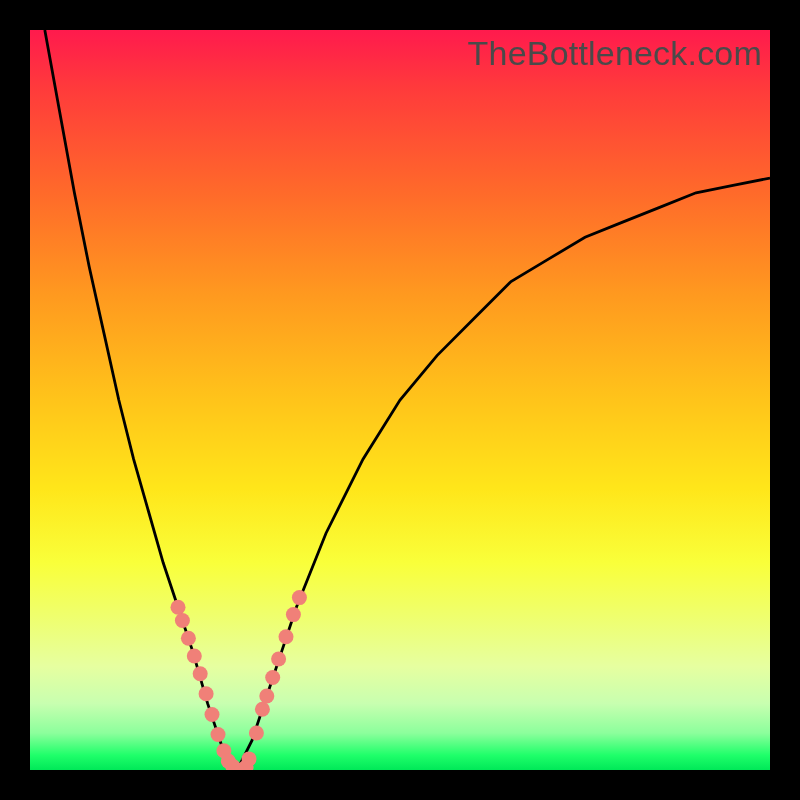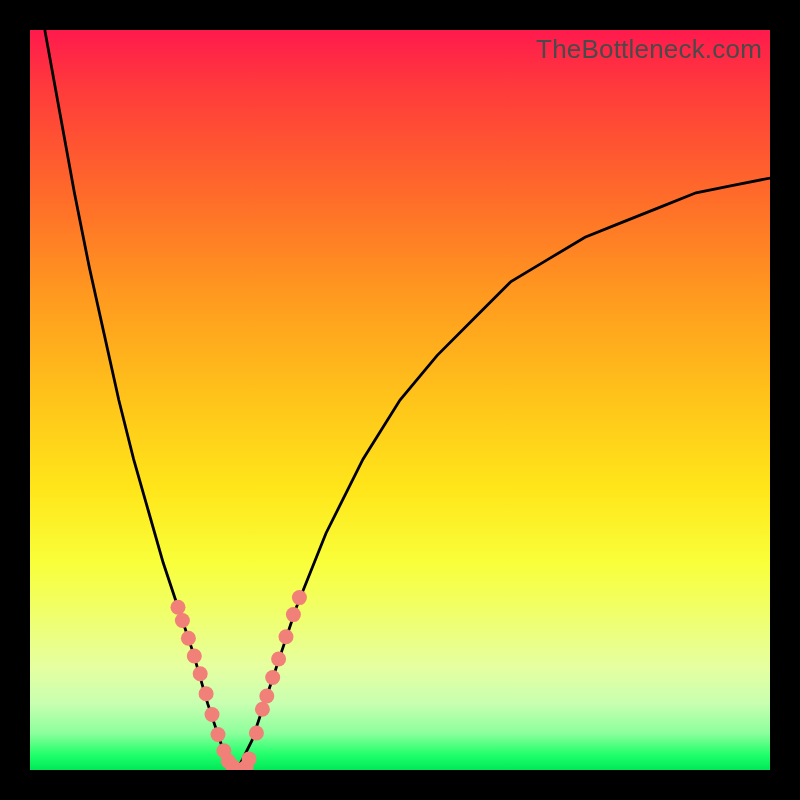--- a/index.html
+++ b/index.html
@@ -31,21 +31,21 @@
       #8cff9c 95%,
       #1fff6a 98%,
       #00e858 100%
     );
   }
   .watermark {
     position: absolute;
     top: 4px;
     right: 8px;
     color: #4a4a4a;
-    font-size: 26px;
+    font-size: 34px;
     font-weight: 500;
     letter-spacing: 0.2px;
     z-index: 4;
   }
   svg.plot {
     position: absolute;
     left: 0;
     top: 0;
     width: 740px;
     height: 740px;

